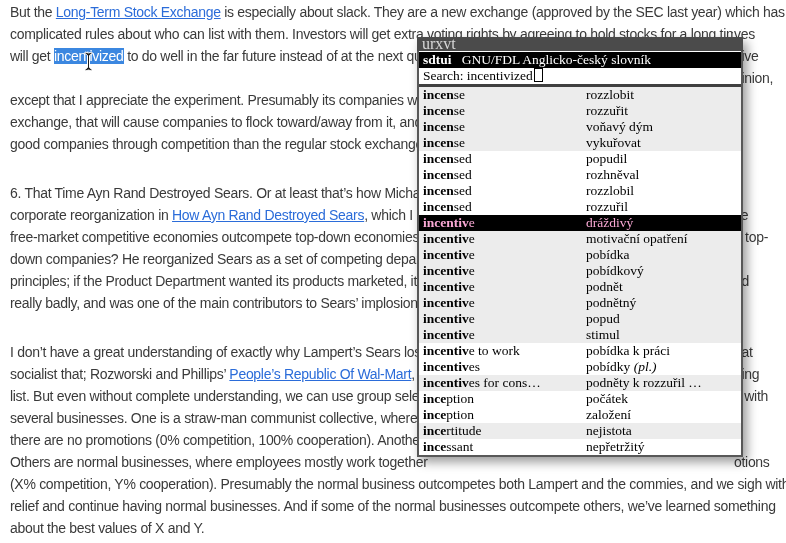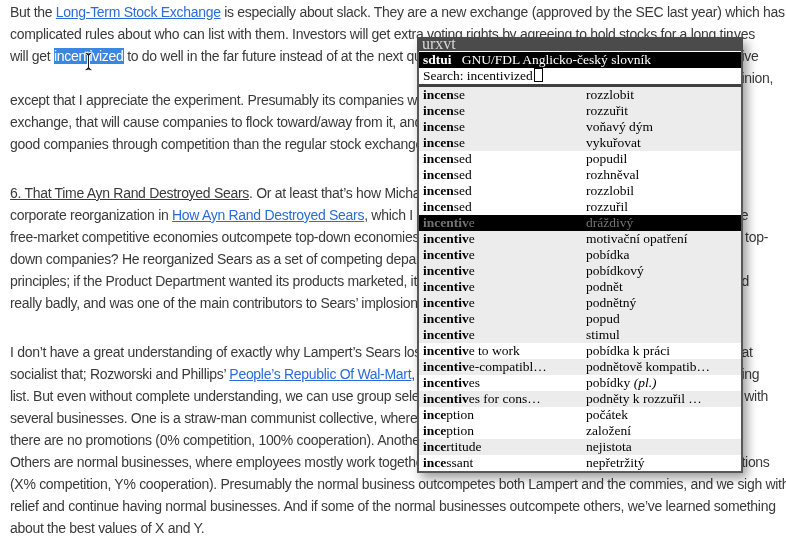--- a/index.html
+++ b/index.html
@@ -7,39 +7,39 @@
   .page{position:relative;width:786px;height:543px;background:#fff;}
 
   
   .para{position:absolute;left:0;width:774px;}
   .line{position:relative;height:22px;line-height:22px;white-space:nowrap;
         padding-left:10px;font-size:14px;letter-spacing:-0.3px;color:var(--body,#3a3a3a);}
   .clip{display:inline-block;max-width:723px;height:22px;overflow:hidden;
         white-space:nowrap;vertical-align:top;}
   .rt{position:absolute;left:734px;top:0;}
   .lnk{color:var(--link,#2b6cd9);text-decoration:underline;cursor:pointer;}
-  .hd{text-decoration:underline;text-align:center;}
+  .hd{text-align:center;}
   .sel{background:var(--selection,#3b87e0);color:#fff;}
 
   
   .ibeam{position:absolute;z-index:30;}
 
   
   .term{position:absolute;left:417px;top:37px;width:326px;z-index:20;
         box-shadow:4px 5px 10px rgba(0,0,0,.40);}
   .tbar{height:14px;background:#4b4b4b;color:#d8d8d8;font-size:16px;
         line-height:14px;padding-left:5px;box-sizing:border-box;font-family:Liberation Serif, serif;}
   .tbody{border:2px solid #585858;border-top:none;background:#fff;padding-top:1px;
          font-family:Liberation Serif, serif;font-size:13.5px;color:#000;}
   .trow{height:16px;line-height:16px;white-space:pre;overflow:hidden;padding-left:4px;}
   .thead{background:#000;color:#fff;}
   .tsearch{height:16px;border-bottom:3px solid #404040;}
   .w{display:inline-block;width:163px;overflow:hidden;vertical-align:top;white-space:pre;}
   .stripe{background:#ececec;}
-  .selrow{background:#000;color:#737373;}
+  .selrow{background:#000;color:#f9a8d4;}
   .cursorblock{display:inline-block;width:7px;height:12px;border:1px solid #000;
                vertical-align:-2px;margin-left:1px;background:#fff;}
   b{font-weight:bold;} i{font-style:italic;}
 </style>
 </head>
 <body>
 
 <div class="page">
 
   <div>
@@ -95,21 +95,20 @@
           <div class="trow"><span class="w"><b>incen</b>sed</span><span>rozzuřil</span></div>
           <div class="trow selrow"><span class="w"><b>incentiv</b>e</span><span>dráždivý</span></div>
           <div class="trow stripe"><span class="w"><b>incentiv</b>e</span><span>motivační opatření</span></div>
           <div class="trow stripe"><span class="w"><b>incentiv</b>e</span><span>pobídka</span></div>
           <div class="trow stripe"><span class="w"><b>incentiv</b>e</span><span>pobídkový</span></div>
           <div class="trow stripe"><span class="w"><b>incentiv</b>e</span><span>podnět</span></div>
           <div class="trow stripe"><span class="w"><b>incentiv</b>e</span><span>podnětný</span></div>
           <div class="trow stripe"><span class="w"><b>incentiv</b>e</span><span>popud</span></div>
           <div class="trow stripe"><span class="w"><b>incentiv</b>e</span><span>stimul</span></div>
           <div class="trow"><span class="w"><b>incentiv</b>e to work</span><span>pobídka k práci</span></div>
-          <div class="trow stripe"><span class="w"><b>incentiv</b>e-compatibl…</span><span>podnětově kompatib…</span></div>
           <div class="trow"><span class="w"><b>incentiv</b>es</span><span>pobídky <i>(pl.)</i></span></div>
           <div class="trow stripe"><span class="w"><b>incentiv</b>es for cons…</span><span>podněty k rozzuřil …</span></div>
           <div class="trow"><span class="w"><b>ince</b>ption</span><span>počátek</span></div>
           <div class="trow"><span class="w"><b>ince</b>ption</span><span>založení</span></div>
           <div class="trow stripe"><span class="w"><b>ince</b>rtitude</span><span>nejistota</span></div>
           <div class="trow"><span class="w"><b>ince</b>ssant</span><span>nepřetržitý</span></div>
         </div>
     </div>
   </div>
 

